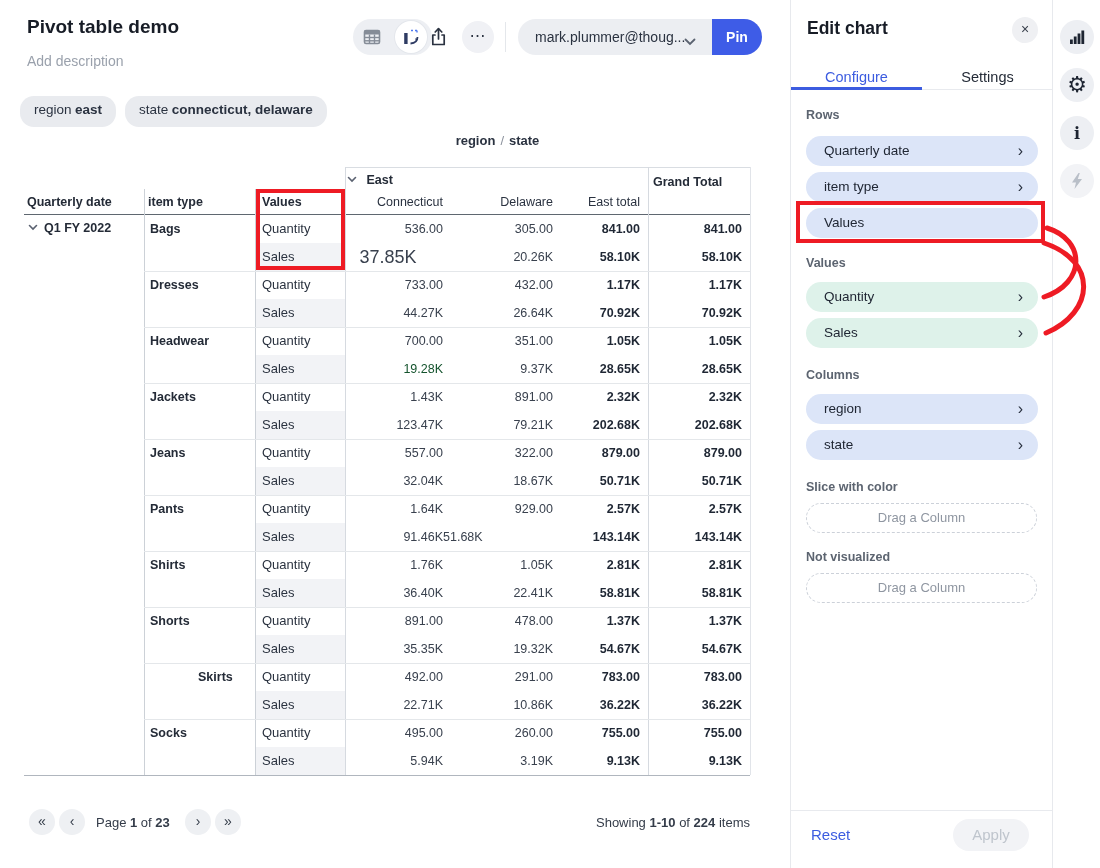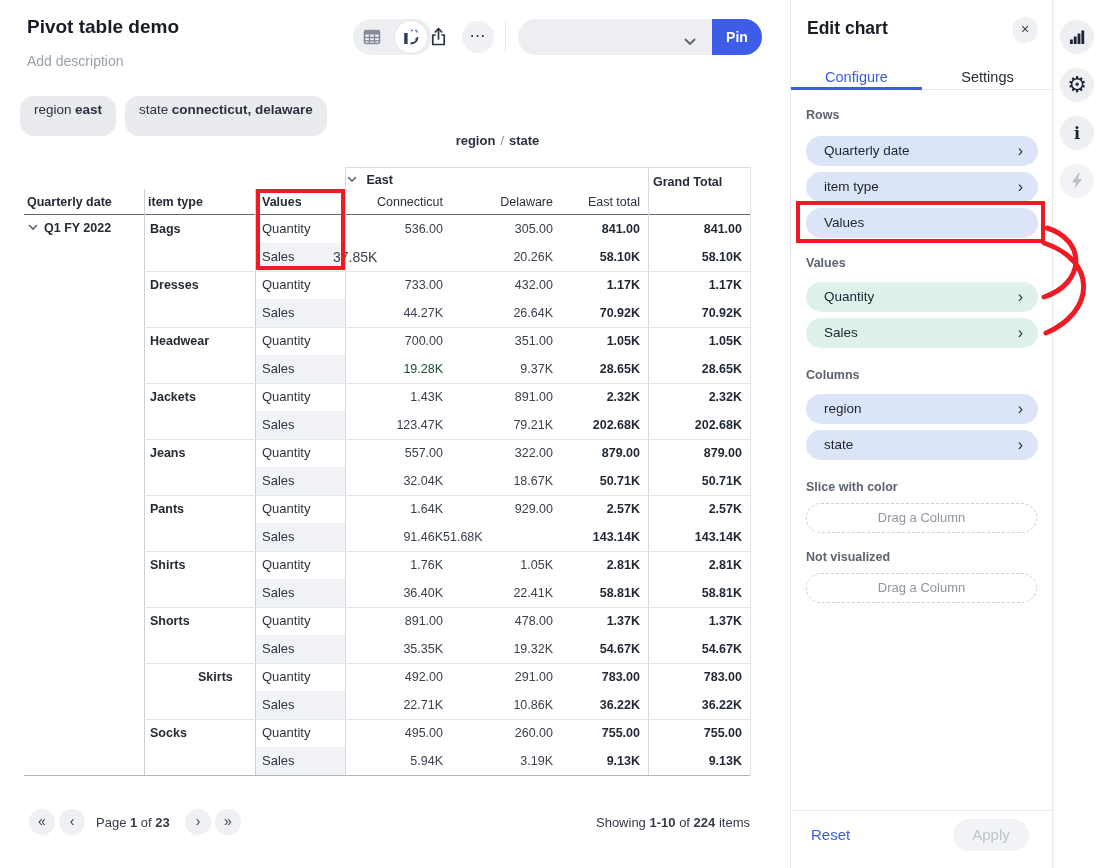--- a/index.html
+++ b/index.html
@@ -15,21 +15,21 @@
   .tb-pill{left:353px;top:19px;width:79px;height:36px;border-radius:18px;background:#edeff3;}
   .tb-viz-circle{left:395px;top:21px;width:32px;height:32px;border-radius:16px;background:#ffffff;box-shadow:0 0 0 1px #e4e7ec;display:flex;align-items:center;justify-content:center;}
   .tb-table-icon{left:363px;top:28px;}
   .tb-share{left:428px;top:26px;}
   .tb-more{left:462px;top:21px;width:32px;height:32px;border-radius:16px;background:#f0f1f5;text-align:center;line-height:30px;font-size:16px;color:#2a3240;letter-spacing:1px;}
   .tb-divider{left:505px;top:22px;width:1px;height:30px;background:#e4e7eb;}
   .user-pill{left:518px;top:19px;width:244px;height:36px;border-radius:18px;background:#eceef2;}
   .user-text{left:17px;top:0;height:36px;line-height:36px;font-size:14px;color:#2a3240;position:absolute;}
   .user-chev{left:166px;top:13px;position:absolute;}
   .pin-btn{left:194px;top:0;width:50px;height:36px;border-radius:0 18px 18px 0;background:#3e5ce7;position:absolute;color:#ffffff;font-size:14px;font-weight:700;text-align:center;line-height:36px;}
-  .fchip{top:96px;height:40px;border-radius:14px;background:#e9ebef;font-size:13.5px;color:#2a3240;line-height:28px;padding:0 14px;}
+  .fchip{top:96px;height:31px;border-radius:14px;background:#e9ebef;font-size:13.5px;color:#2a3240;line-height:28px;padding:0 14px;}
   .fchip b{font-weight:700;}
   
   .pv-axis-title{left:345px;top:133px;width:305px;text-align:center;font-size:13px;font-weight:700;color:#2a3240;}
   .pv-axis-title .sep{color:#8b919c;font-weight:400;padding:0 5px;}
   .pv-hdr{font-size:12.5px;font-weight:700;color:#242b37;line-height:25px;height:25px;}
   .pv-colhdr{font-size:12.5px;font-weight:400;color:#2a3240;line-height:25px;height:25px;text-align:right;}
   .caret{display:inline-block;margin-right:6px;position:relative;top:-1px;}
   
   .pg-circle{top:809px;width:26px;height:26px;border-radius:13px;background:#eef0f3;text-align:center;line-height:25px;font-size:14px;color:#343c49;}
   .pg-text{top:810px;line-height:25px;font-size:13px;color:#343c49;}
@@ -91,20 +91,21 @@
 <div class="abs tb-share">
   <svg width="21" height="22" viewBox="0 0 21 22" fill="none" stroke="#2a3240" stroke-width="1.7" stroke-linecap="round" stroke-linejoin="round">
     <path d="M7 9 H4.8 V18.5 H16.2 V9 H14"></path>
     <path d="M10.5 3 V13"></path>
     <path d="M7.2 6 L10.5 2.7 L13.8 6"></path>
   </svg>
 </div>
 <div class="abs tb-more">⋯</div>
 <div class="abs tb-divider"></div>
 <div class="abs user-pill">
+  <span class="user-text">mark.plummer@thoug...</span>
   <span class="user-chev">
     <svg width="12" height="8" viewBox="0 0 12 8" fill="none" stroke="#5a6270" stroke-width="1.8" stroke-linecap="round">
         <path d="M1.5 1.5 L6 6 L10.5 1.5"></path>
       </svg>
   </span>
   <span class="pin-btn">Pin</span>
 </div>
 
 <div class="abs fchip" style="left:20px;">
   <span>region</span> <b>east</b>
@@ -165,21 +166,21 @@
     <div style="position: absolute; left: 28px; top: 221px; font-size: 12.5px; font-weight: 700; color: rgb(36, 43, 55);"><span class="caret"><svg width="10" height="7" viewBox="0 0 10 7" fill="none" stroke="#5a6170" stroke-width="1.6" stroke-linecap="round">
           <path d="M1.5 1.5 L5 5 L8.5 1.5"></path>
         </svg></span><span>Q1 FY 2022</span></div>
     <div style="position: absolute; left: 150px; top: 222px; font-size: 12.5px; font-weight: 700; color: rgb(36, 43, 55);">Bags</div>
     <div style="position: absolute; left: 262px; top: 215px; height: 28px; line-height: 28px; font-size: 13px; color: rgb(43, 51, 64);">Quantity</div>
     <div style="position: absolute; left: 333px; top: 215px; width: 110px; height: 28px; line-height: 28px; font-size: 12.5px; text-align: right; font-weight: 400; color: rgb(57, 65, 78);">536.00</div>
     <div style="position: absolute; left: 443px; top: 215px; width: 110px; height: 28px; line-height: 28px; font-size: 12.5px; text-align: right; font-weight: 400; color: rgb(57, 65, 78);">305.00</div>
     <div style="position: absolute; left: 530px; top: 215px; width: 110px; height: 28px; line-height: 28px; font-size: 12.5px; text-align: right; font-weight: 700; color: rgb(31, 39, 52);">841.00</div>
     <div style="position: absolute; left: 632px; top: 215px; width: 110px; height: 28px; line-height: 28px; font-size: 12.5px; text-align: right; font-weight: 700; color: rgb(31, 39, 52);">841.00</div>
     <div style="position: absolute; left: 262px; top: 243px; height: 28px; line-height: 28px; font-size: 13px; color: rgb(43, 51, 64);">Sales</div>
-    <div style="position: absolute; left: 333px; top: 243px; width: 110px; height: 28px; line-height: 28px; font-size: 14px; text-align: left; font-weight: 400; color: rgb(57, 65, 78);">37.85K</div>
+    <div style="position: absolute; left: 333px; top: 243px; width: 110px; height: 28px; line-height: 28px; font-size: 18px; text-align: center; font-weight: 400; color: rgb(57, 65, 78);">37.85K</div>
     <div style="position: absolute; left: 443px; top: 243px; width: 110px; height: 28px; line-height: 28px; font-size: 12.5px; text-align: right; font-weight: 400; color: rgb(57, 65, 78);">20.26K</div>
     <div style="position: absolute; left: 530px; top: 243px; width: 110px; height: 28px; line-height: 28px; font-size: 12.5px; text-align: right; font-weight: 700; color: rgb(31, 39, 52);">58.10K</div>
     <div style="position: absolute; left: 632px; top: 243px; width: 110px; height: 28px; line-height: 28px; font-size: 12.5px; text-align: right; font-weight: 700; color: rgb(31, 39, 52);">58.10K</div>
     <div style="position: absolute; left: 150px; top: 278px; font-size: 12.5px; font-weight: 700; color: rgb(36, 43, 55);">Dresses</div>
     <div style="position: absolute; left: 262px; top: 271px; height: 28px; line-height: 28px; font-size: 13px; color: rgb(43, 51, 64);">Quantity</div>
     <div style="position: absolute; left: 333px; top: 271px; width: 110px; height: 28px; line-height: 28px; font-size: 12.5px; text-align: right; font-weight: 400; color: rgb(57, 65, 78);">733.00</div>
     <div style="position: absolute; left: 443px; top: 271px; width: 110px; height: 28px; line-height: 28px; font-size: 12.5px; text-align: right; font-weight: 400; color: rgb(57, 65, 78);">432.00</div>
     <div style="position: absolute; left: 530px; top: 271px; width: 110px; height: 28px; line-height: 28px; font-size: 12.5px; text-align: right; font-weight: 700; color: rgb(31, 39, 52);">1.17K</div>
     <div style="position: absolute; left: 632px; top: 271px; width: 110px; height: 28px; line-height: 28px; font-size: 12.5px; text-align: right; font-weight: 700; color: rgb(31, 39, 52);">1.17K</div>
     <div style="position: absolute; left: 262px; top: 299px; height: 28px; line-height: 28px; font-size: 13px; color: rgb(43, 51, 64);">Sales</div>

